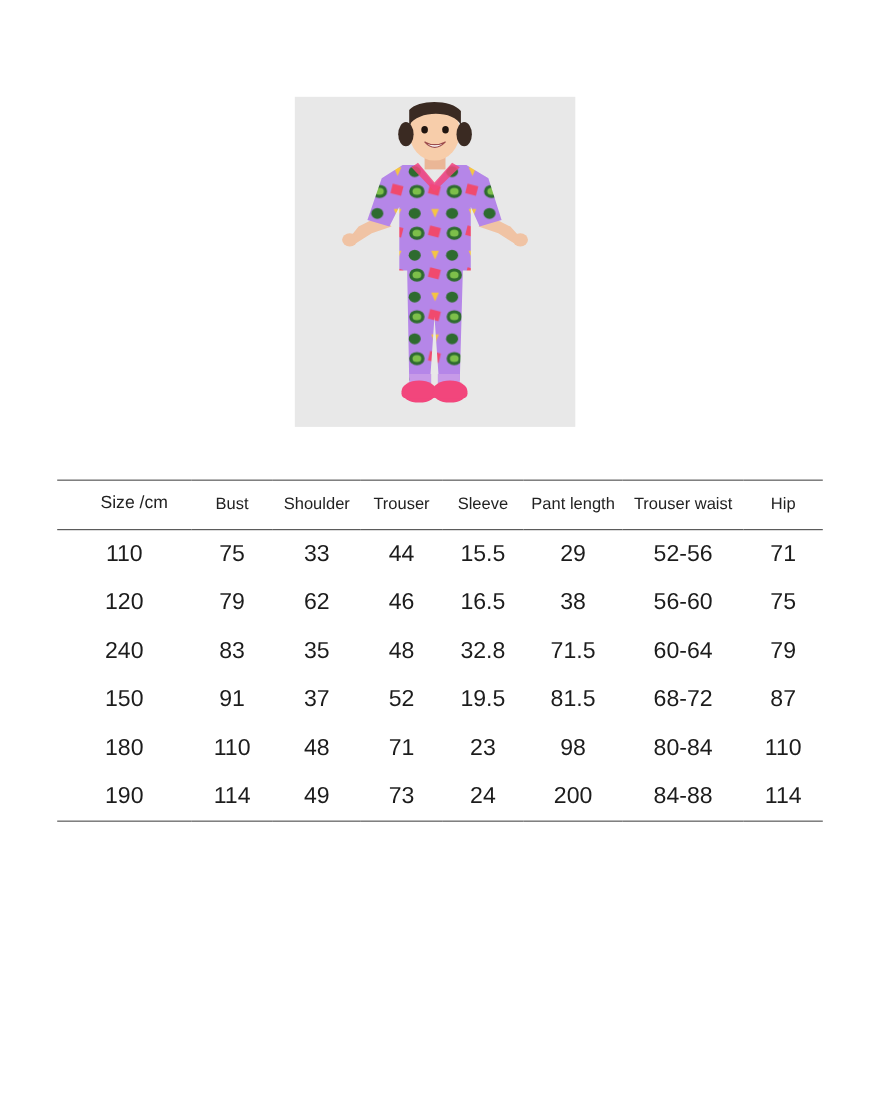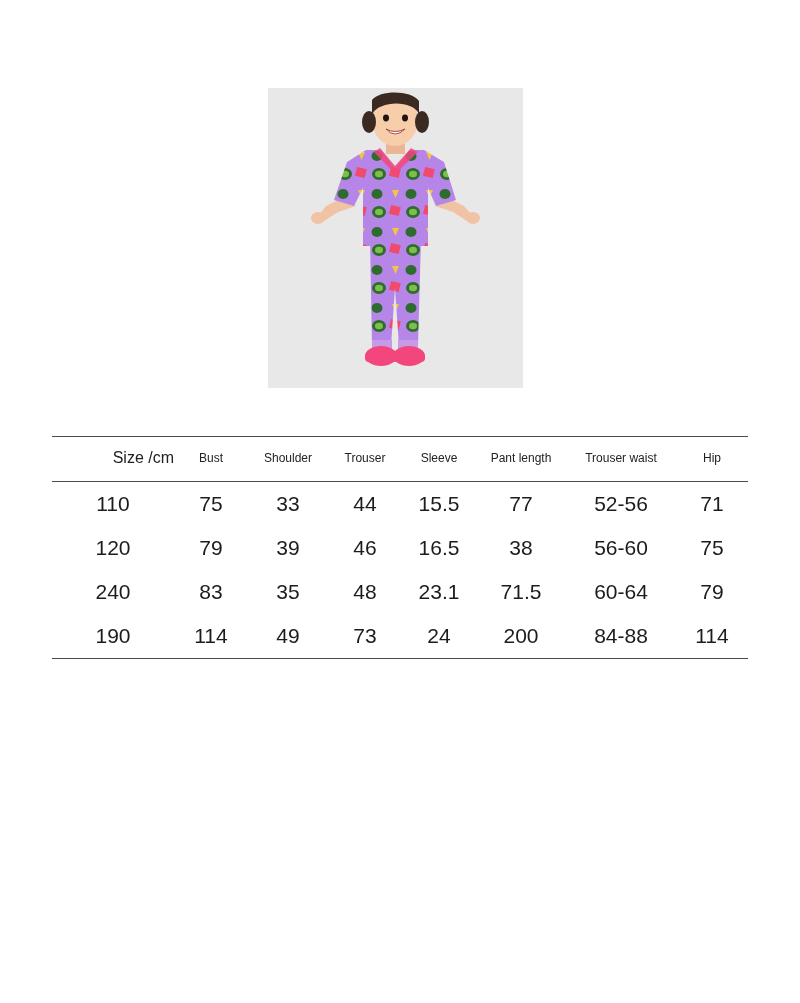--- a/index.html
+++ b/index.html
@@ -49,29 +49,29 @@
   table.size-table col.c1 { width: 74px; }
   table.size-table col.c2 { width: 80px; }
   table.size-table col.c3 { width: 74px; }
   table.size-table col.c4 { width: 74px; }
   table.size-table col.c5 { width: 90px; }
   table.size-table col.c6 { width: 110px; }
   table.size-table col.c7 { width: 72px; }
 
   table.size-table thead th {
     font-weight: normal;
-    font-size: 12px;
+    font-size: 15px;
     color: #222;
     padding: 12px 0 14px 0;
     text-align: center;
     border-top: 1.3px solid #4a4a4a;
     border-bottom: 1.3px solid #4a4a4a;
   }
   table.size-table thead th.first {
-    text-align: right;
+    text-align: center;
     padding-left: 18px;
     font-size: 16px;
   }
   table.size-table tbody td {
     font-size: 21px;
     color: #1c1c1c;
     text-align: center;
     padding: 10px 0 10px 0;
     white-space: nowrap;
   }
@@ -166,43 +166,63 @@
           <th>Hip</th>
         </tr>
       </thead>
       <tbody>
         <tr>
           <td class="first">110</td>
           <td>75</td>
           <td>33</td>
           <td>44</td>
           <td>15.5</td>
-          <td>77</td>
+          <td>29</td>
           <td>52-56</td>
           <td>71</td>
         </tr>
         <tr>
           <td class="first">120</td>
           <td>79</td>
-          <td>39</td>
+          <td>62</td>
           <td>46</td>
           <td>16.5</td>
           <td>38</td>
           <td>56-60</td>
           <td>75</td>
         </tr>
         <tr>
           <td class="first">240</td>
           <td>83</td>
           <td>35</td>
           <td>48</td>
-          <td>23.1</td>
+          <td>32.8</td>
           <td>71.5</td>
           <td>60-64</td>
           <td>79</td>
+        </tr>
+        <tr>
+          <td class="first">150</td>
+          <td>91</td>
+          <td>37</td>
+          <td>52</td>
+          <td>19.5</td>
+          <td>81.5</td>
+          <td>68-72</td>
+          <td>87</td>
+        </tr>
+        <tr>
+          <td class="first">180</td>
+          <td>110</td>
+          <td>48</td>
+          <td>71</td>
+          <td>23</td>
+          <td>98</td>
+          <td>80-84</td>
+          <td>110</td>
         </tr>
         <tr>
           <td class="first">190</td>
           <td>114</td>
           <td>49</td>
           <td>73</td>
           <td>24</td>
           <td>200</td>
           <td>84-88</td>
           <td>114</td>

